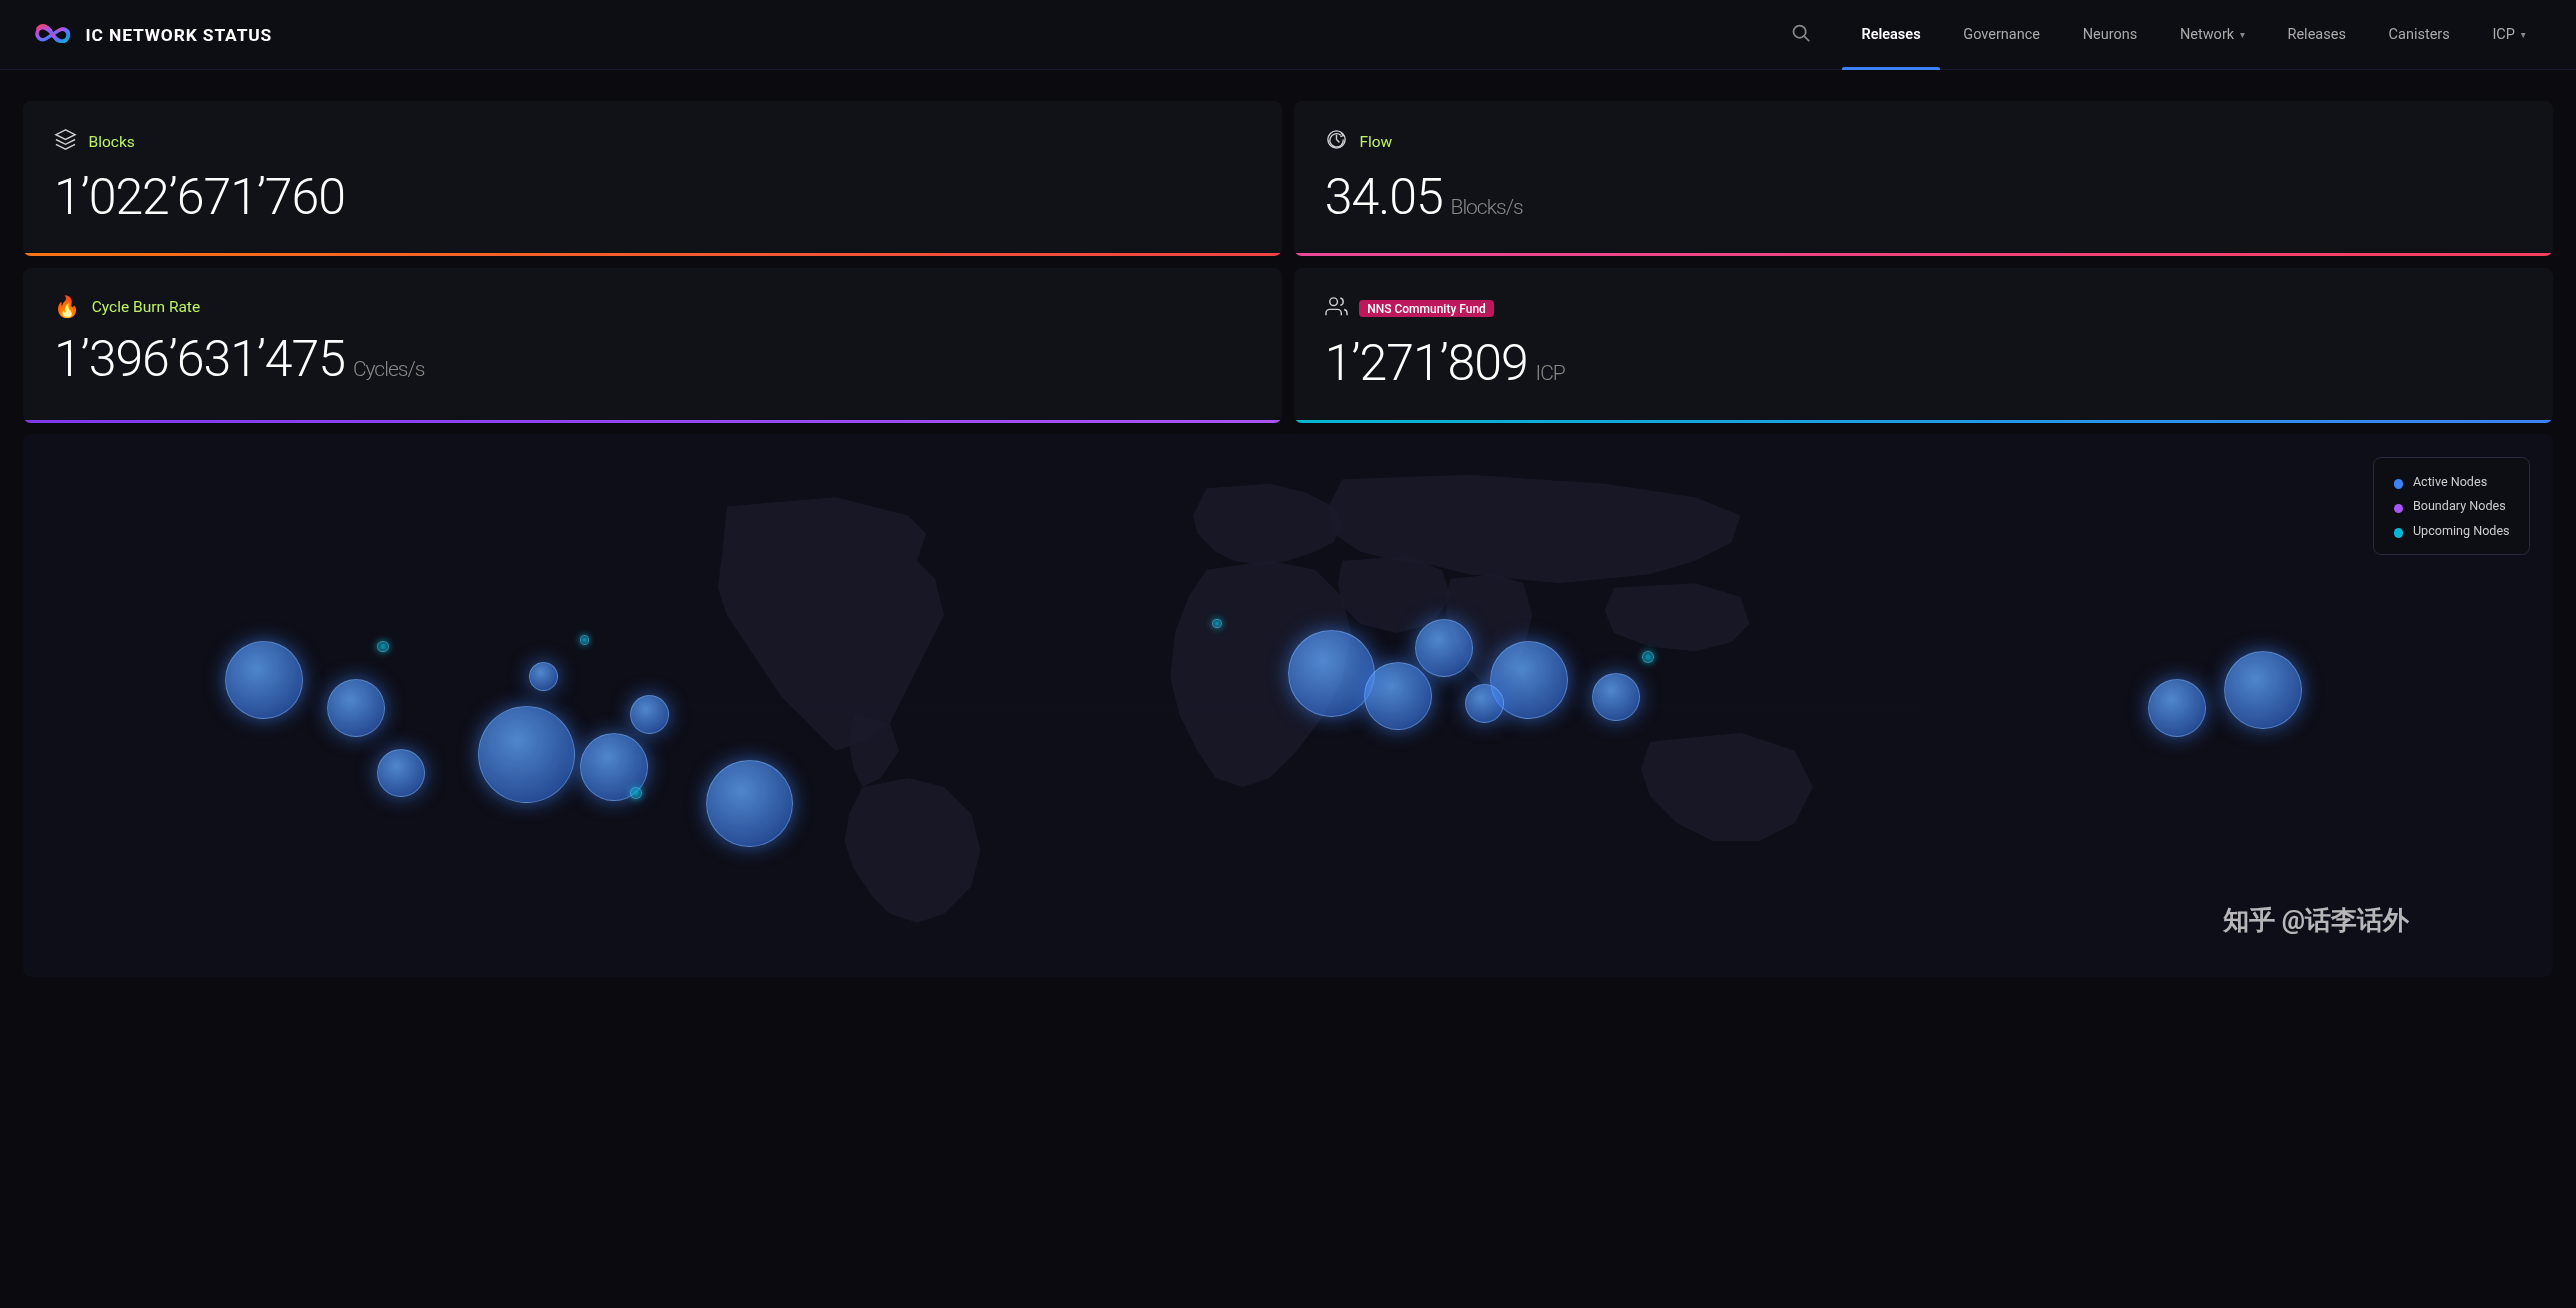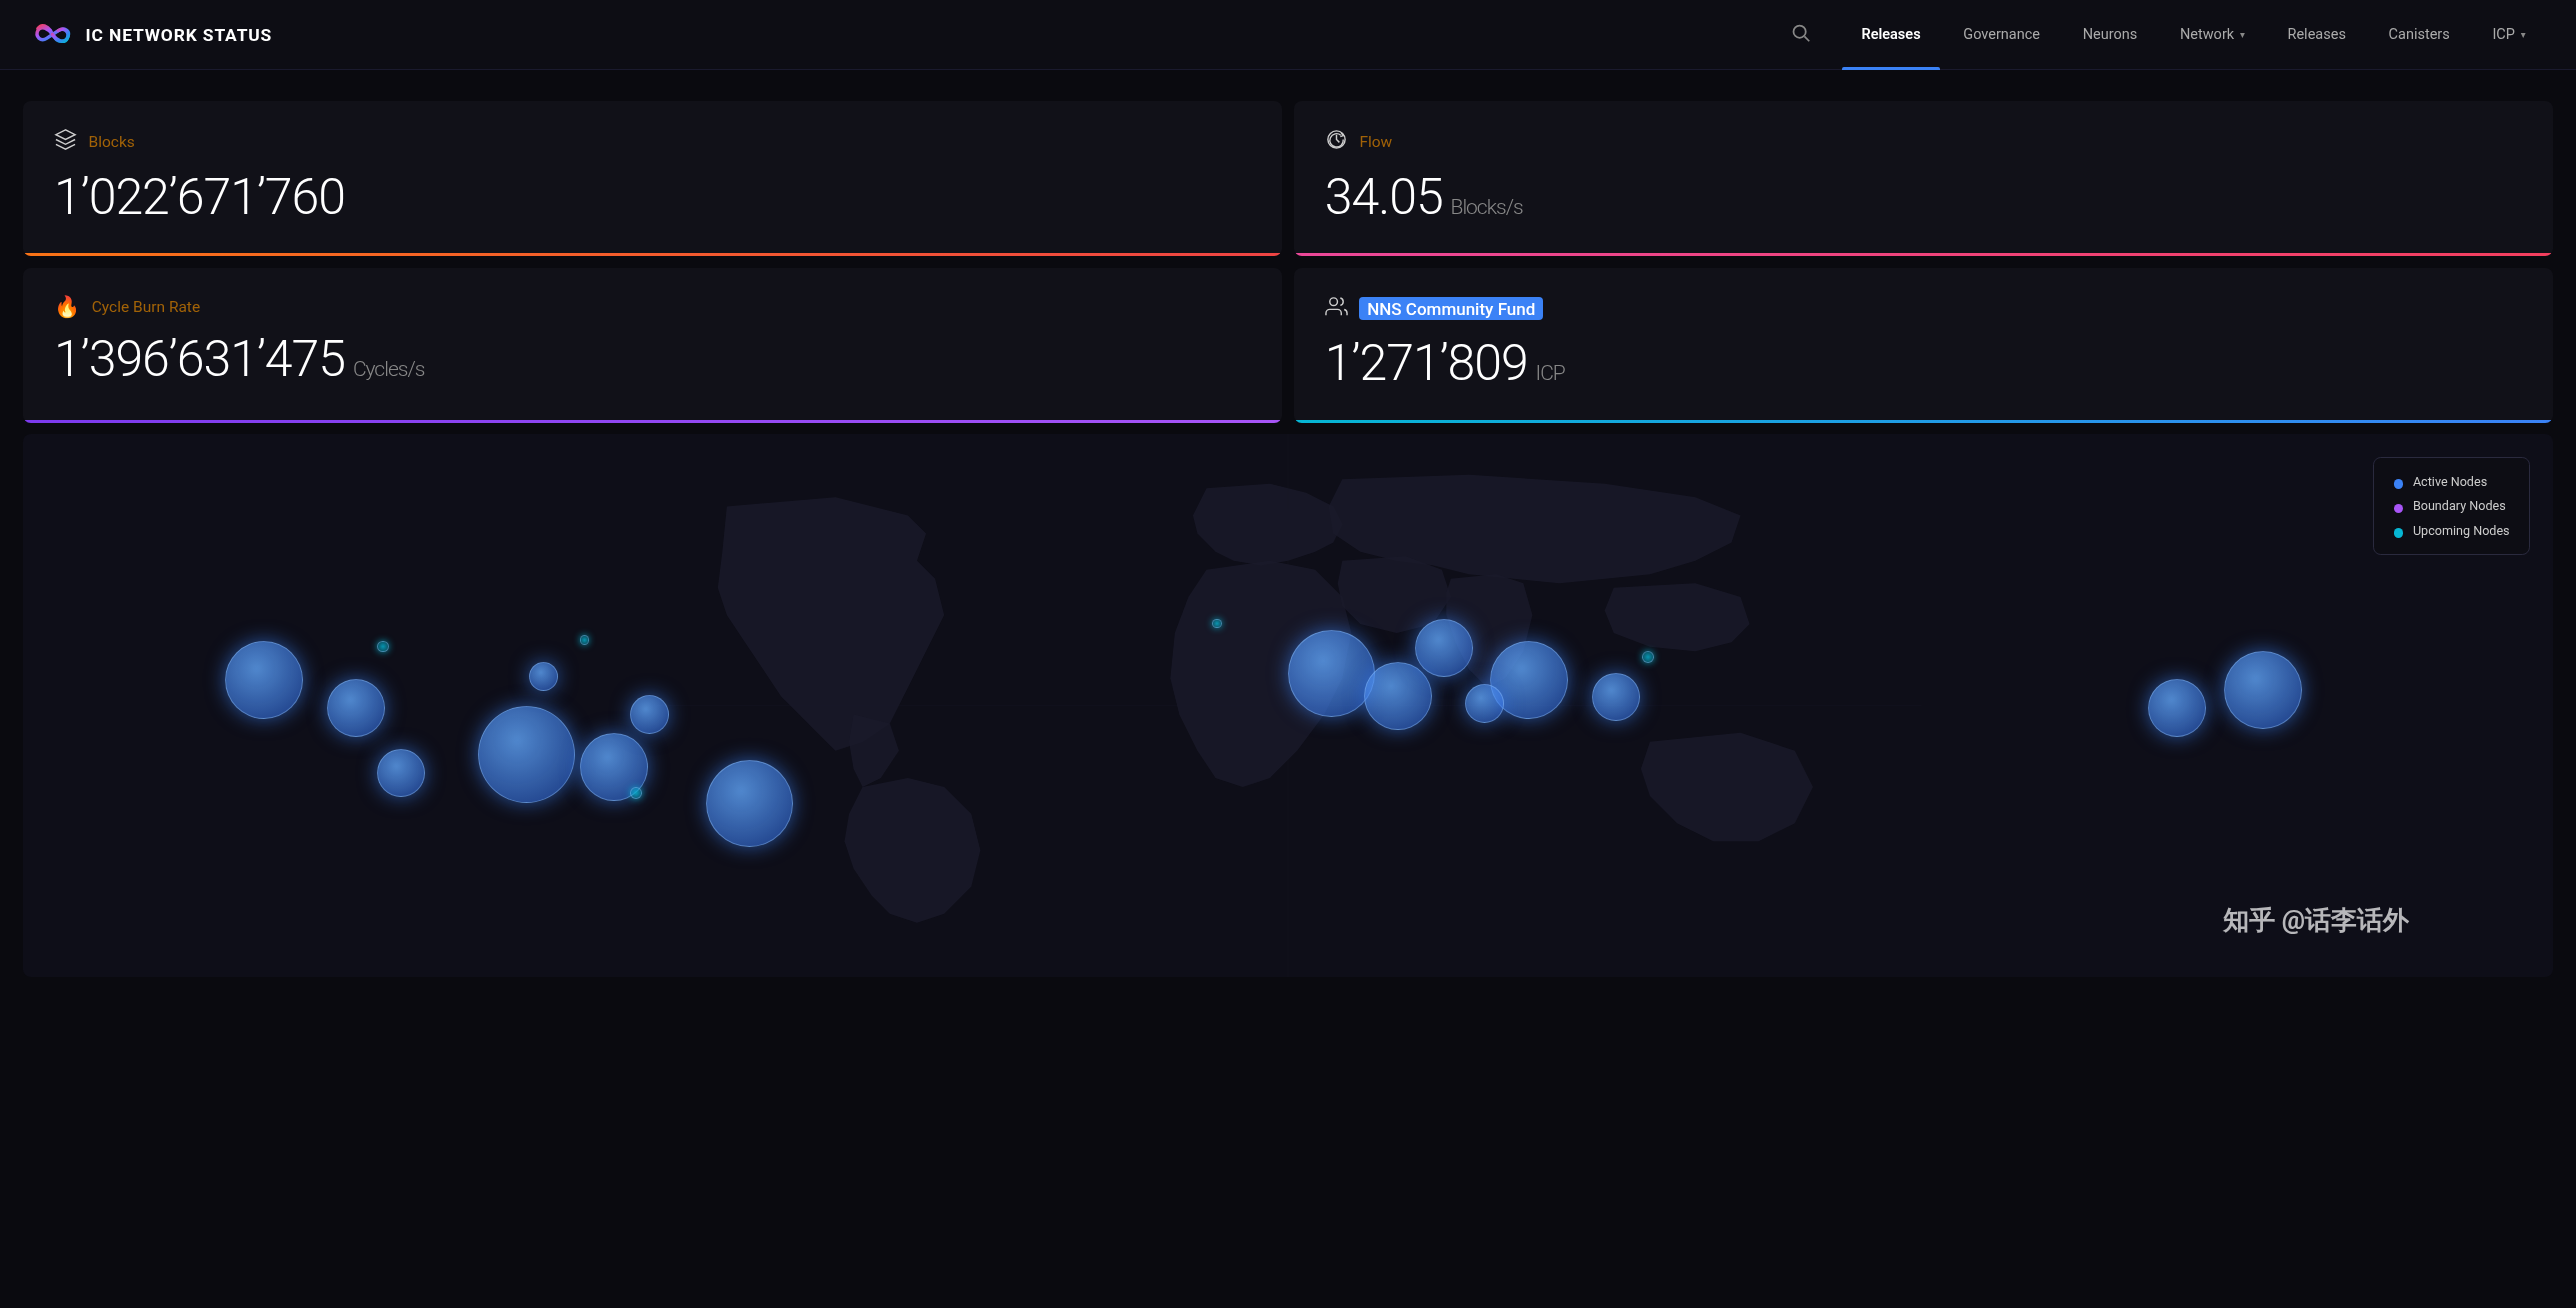--- a/index.html
+++ b/index.html
@@ -119,44 +119,44 @@
       align-items: center;
       gap: 11.6px;
       margin-bottom: 15.5px;
     }
     .stat-icon {
       font-size: 21px;
       color: #aaaaaa;
     }
     .stat-label {
       font-size: 15.5px;
-      color: #a16207;
+      color: #bef264;
       font-weight: 400;
     }
     .stat-value {
       font-size: 50px;
       font-weight: 300;
       letter-spacing: -0.02em;
       color: #ffffff;
       line-height: 1;
       margin-bottom: 23px;
     }
     .stat-value .unit {
       font-size: 21px;
       color: #888888;
       font-weight: 300;
       margin-left: 7.8px;
     }
 
     .highlight-badge {
-      background: #3b82f6;
+      background: #be185d;
       color: #ffffff;
       padding: 1.9px 7.8px;
       border-radius: 3.9px;
-      font-size: 17px;
+      font-size: 12px;
       font-weight: 500;
     }
 
     
     .map-section {
       position: relative;
       width: 100%;
       height: 543px;
       background: #0e0e18;
       border-radius: 7.8px;

